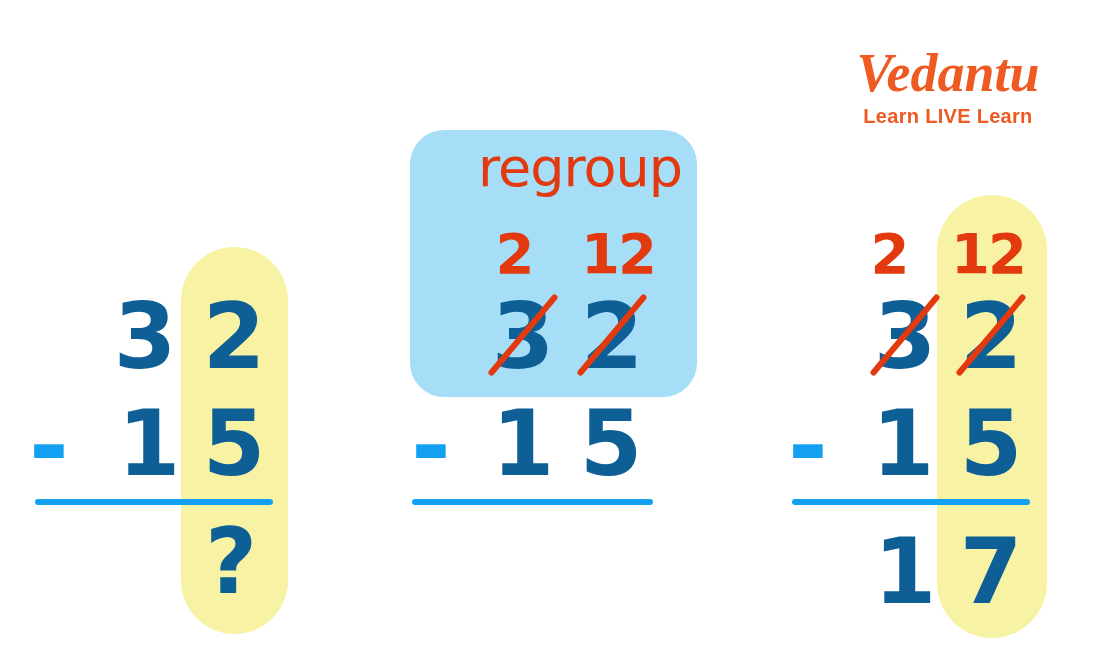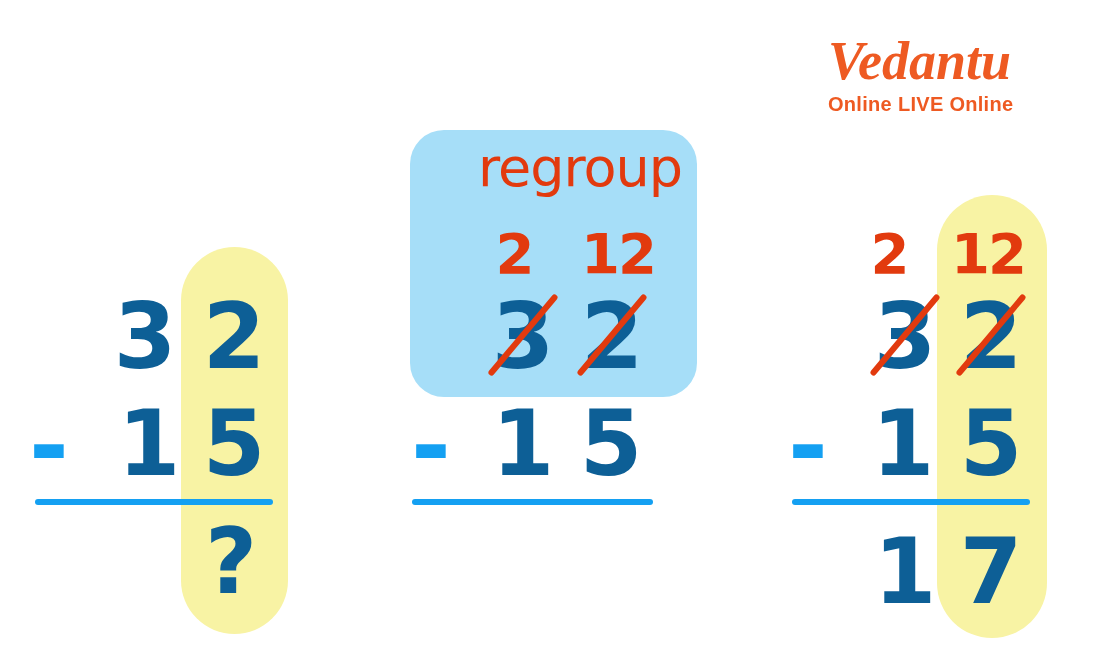--- a/index.html
+++ b/index.html
@@ -16,32 +16,32 @@
   
   .digit{position:absolute;width:90px;text-align:center;font-weight:bold;font-size:90px;line-height:90px;color:#0d5f96;}
   .carry{position:absolute;width:90px;text-align:center;font-weight:bold;font-size:56px;line-height:56px;color:#e23a0e;letter-spacing:-2px;}
   .minus{position:absolute;width:90px;text-align:center;font-weight:bold;font-size:96px;line-height:96px;color:#14a0f2;}
   .regroup-label{position:absolute;left:410px;top:138px;width:340px;text-align:center;font-size:54px;line-height:60px;color:#e23a0e;letter-spacing:-1px;}
   
   .rule{position:absolute;height:6px;background:#14a0f2;border-radius:3px;}
   
   .slash{position:absolute;left:-7px;top:40px;width:104px;height:6px;background:#e23a0e;border-radius:3px;transform:rotate(-50deg);}
   
-  .logo{position:absolute;left:828px;top:30px;width:240px;text-align:left;color:#ee5a22;}
+  .logo{position:absolute;left:828px;top:42px;width:240px;text-align:center;color:#ee5a22;}
   .brand{font-family:"Liberation Serif",serif;font-style:italic;font-weight:bold;font-size:54px;line-height:62px;}
   .tagline{font-family:"Liberation Sans",sans-serif;font-weight:bold;font-size:20px;line-height:24px;letter-spacing:0.3px;}
 </style>
 </head>
 <body>
 
 <div class="canvas">
 
   <div class="logo">
     <div class="brand">Vedantu</div>
-    <div class="tagline">Online LIVE Online</div>
+    <div class="tagline">Learn LIVE Learn</div>
   </div>
 
   <div class="pill" style="left:181px;top:247px;width:107px;height:387px;"></div>
 
   <div class="digit" style="left:100px;top:292px;">3</div>
   <div class="digit" style="left:189px;top:292px;">2</div>
 
   <div class="minus" style="left:4px;top:398px;">-</div>
   <div class="digit" style="left:104px;top:399px;">1</div>
   <div class="digit" style="left:189px;top:399px;">5</div>

